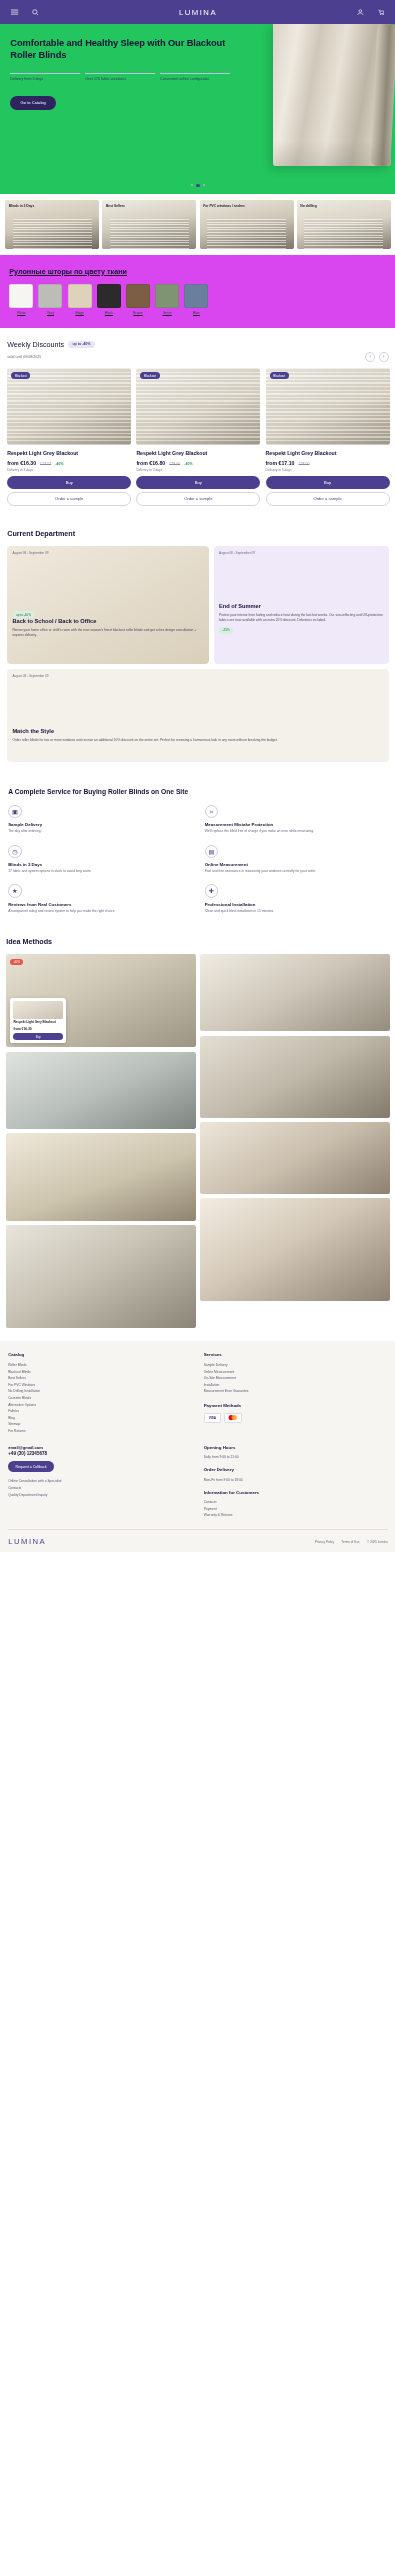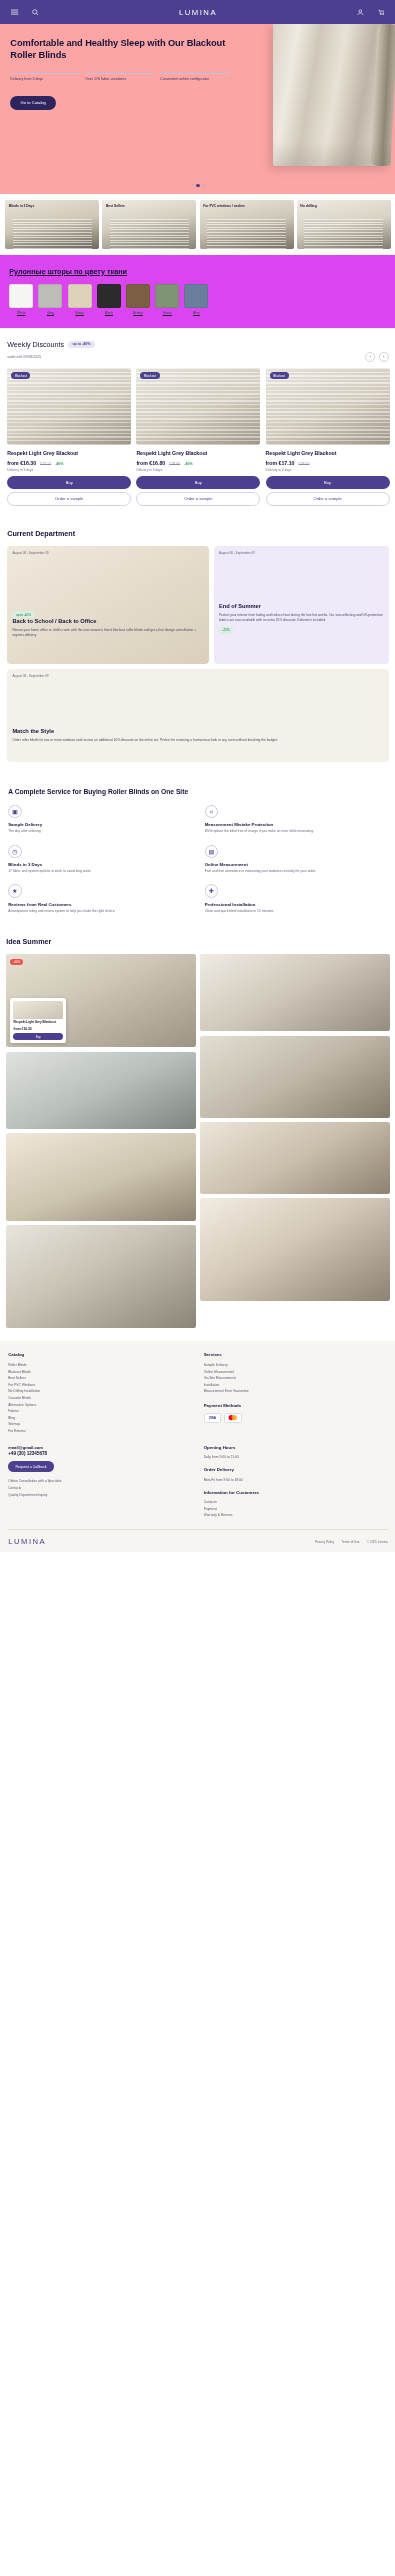--- a/index.html
+++ b/index.html
@@ -30,21 +30,21 @@
   .logo-text {
     color: #fff;
     font-size: 7.7px;
     letter-spacing: 1.5px;
     font-weight: 400;
   }
 
   
   .hero {
     position: relative;
-    background: #fca5a5;
+    background: #22c55e;
     height: 170px;
     overflow: hidden;
   }
   .hero-inner { padding: 13.4px 10.3px 0 10.3px; position: relative; z-index: 3; width: 62%; }
   .hero-title {
     font-size: 9.3px;
     font-weight: 700;
     line-height: 1.3;
     color: #15123a;
     letter-spacing: -0.1px;
@@ -543,21 +543,21 @@
       </div>
       <div class="svc-item">
         <div class="svc-ico">✚</div>
         <div class="svc-title">Professional Installation</div>
         <div class="svc-text">Clean and quick blind installation in 15 minutes.</div>
       </div>
     </div>
   </div>
 
   <div class="gallery">
-    <div class="section-title">Idea Summer</div>
+    <div class="section-title">Idea Methods</div>
     <div class="gal-grid">
       <div class="gal-col">
         <div class="gal-img g-room1">
           <span class="gal-tag">-40%</span>
           <div class="gal-card">
             <div class="thumb"></div>
             <div class="nm">Respekt Light Grey Blackout</div>
             <div class="pr">from €16.30</div>
             <button class="bb">Buy</button>
           </div>

